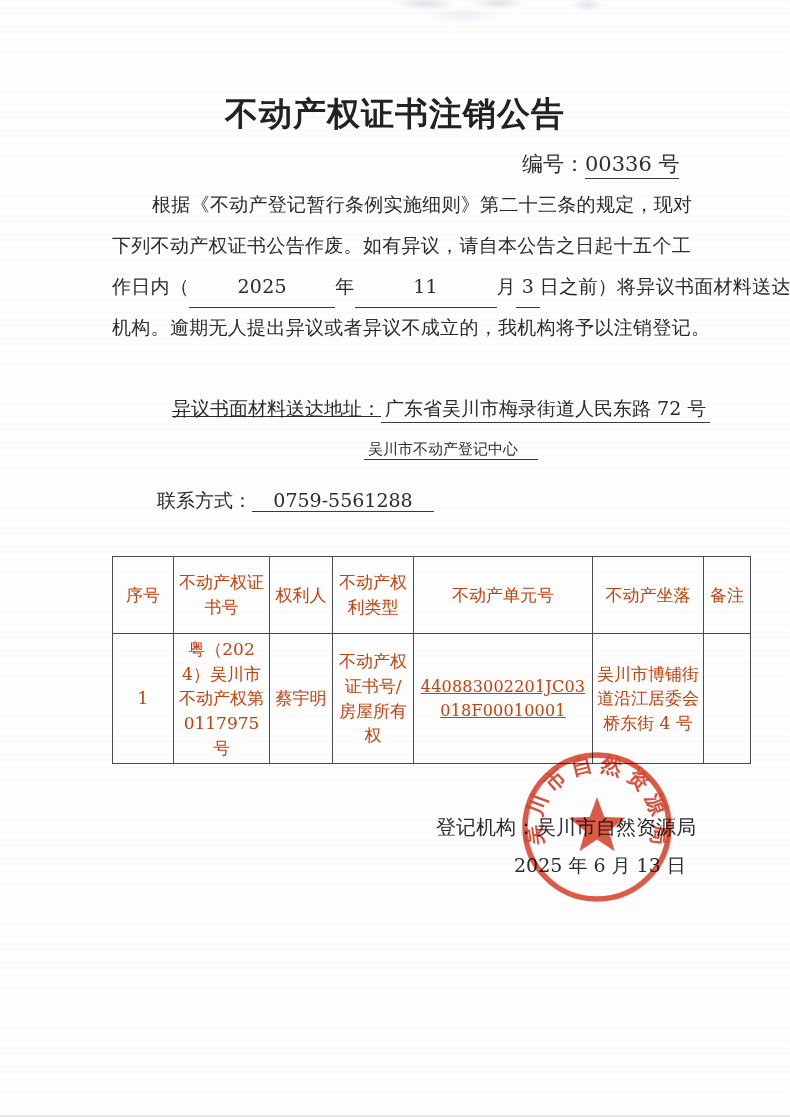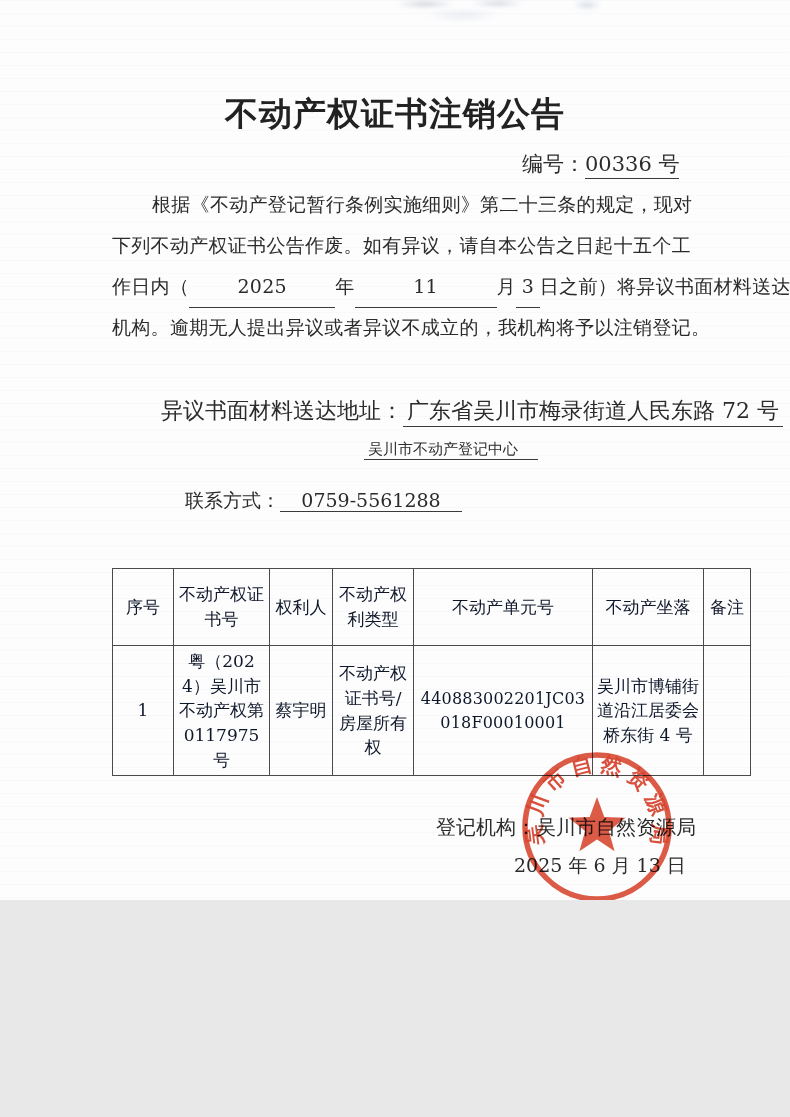--- a/index.html
+++ b/index.html
@@ -1,18 +1,18 @@
 <!DOCTYPE html>
 <html><head>
 <meta charset="utf-8">
 <style>
   html,body{margin:0;padding:0;background:#e8e8e8;}
   .page{
     position:relative;
-    width:790px;height:900px;
+    width:790px;height:1115px;
     margin:0 auto;
     background:#fdfdfe;
     overflow:hidden;
     font-family:"DejaVu Serif","Liberation Serif",serif;
     color:#2b2b2b;
   }
   
   .page::before{
     content:"";
     position:absolute;inset:0;
@@ -36,42 +36,42 @@
     border-bottom:1.6px solid #3a3a3a;
     vertical-align:baseline;
   }
   .doc-number .u{min-width:88px;text-align:center;}
   .body-text{
     position:absolute;left:112px;top:184px;width:580px;
     font-size:19px;letter-spacing:0.3px;
   }
   .body-text .line{height:41px;line-height:41px;white-space:nowrap;}
   .indent{padding-left:40px;}
-  .addr-line1{position:absolute;left:161px;top:396px;font-size:22px;white-space:nowrap;}
+  .addr-line1{position:absolute;left:172px;top:396px;font-size:19px;white-space:nowrap;text-decoration:underline;}
   .addr-line2{position:absolute;left:364px;top:440px;font-size:15px;white-space:nowrap;}
-  .contact-line{position:absolute;left:157px;top:488px;font-size:19px;white-space:nowrap;margin-left:28px;}
+  .contact-line{position:absolute;left:157px;top:488px;font-size:19px;white-space:nowrap;}
   .contact-line .u{min-width:182px;}
   table.notice{
-    position:absolute;left:112px;top:568px;
+    position:absolute;left:112px;top:556px;
     border-collapse:collapse;table-layout:fixed;
     width:638px;
-    font-size:17px;color:#0f172a;
+    font-size:17px;color:#c2410c;
   }
   table.notice th,table.notice td{
     border:1.6px solid #4a4a4a;
     text-align:center;vertical-align:middle;
     font-weight:normal;
     padding:3px 4px;
     line-height:1.45;
     word-break:break-all;
     overflow:hidden;
   }
   table.notice tr.hdr{height:77px;}
   table.notice tr.data{height:98px;}
-  td.unit-cell{font-size:16px;letter-spacing:0.2px;}
+  td.unit-cell{font-size:16px;letter-spacing:0.2px;text-decoration:underline;}
   .footer-agency{position:absolute;left:436px;top:814px;font-size:20px;white-space:nowrap;}
   .footer-date{position:absolute;left:514px;top:853px;font-size:19px;white-space:nowrap;}
   .seal{
     position:absolute;left:517px;top:747px;width:160px;height:160px;
     mix-blend-mode:multiply;opacity:0.92;
     pointer-events:none;
   }
 </style>
 </head>
 <body>

